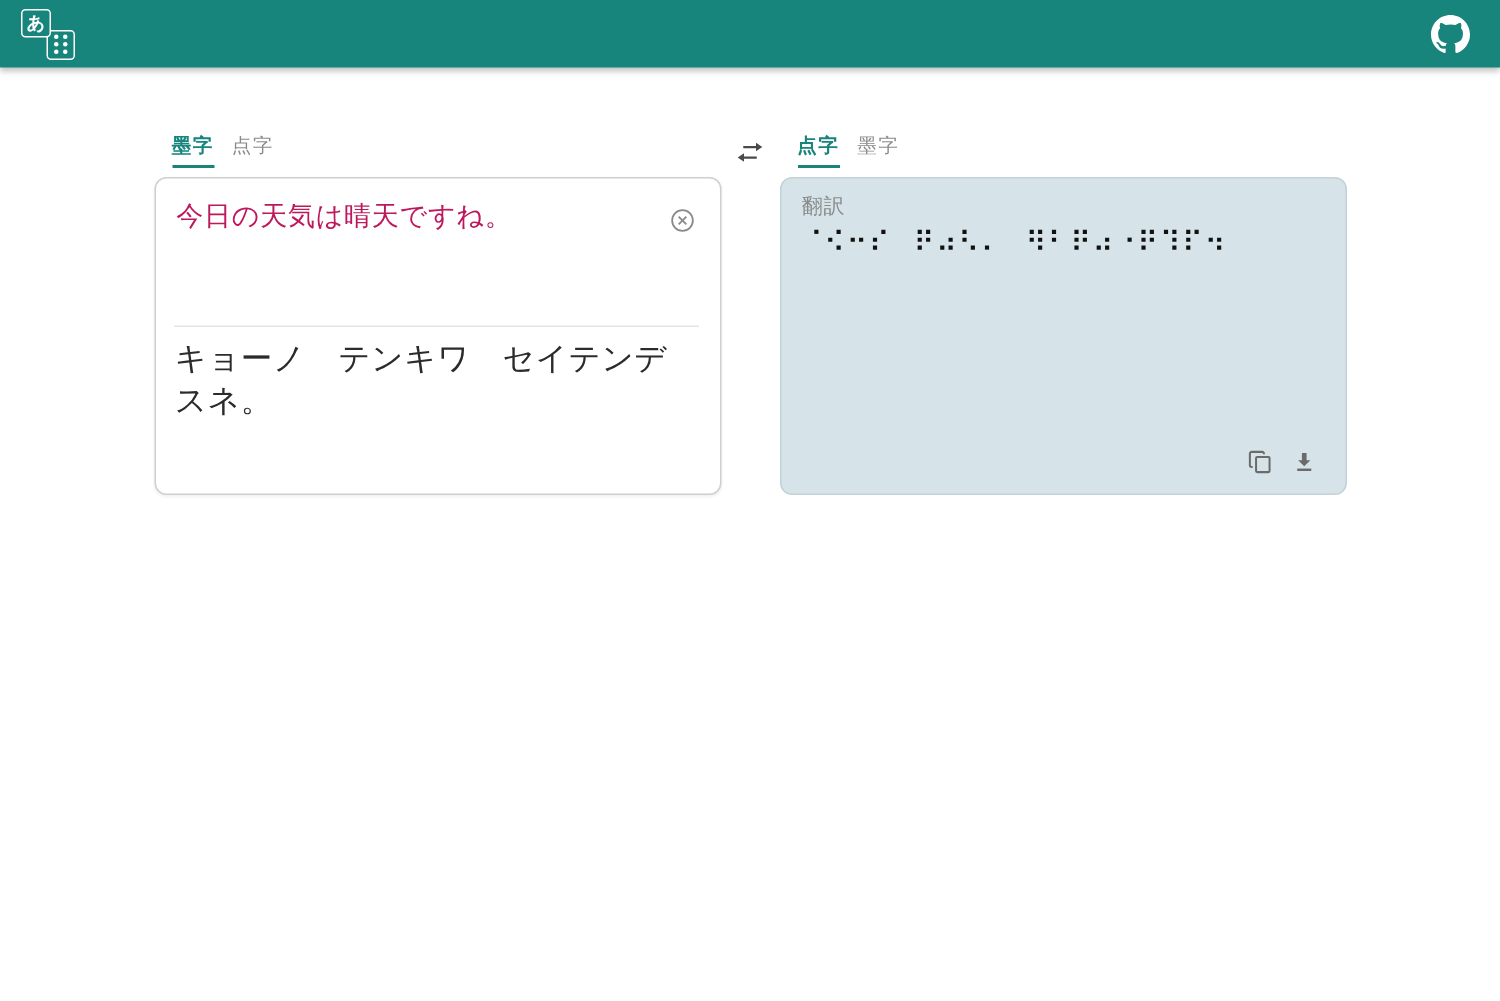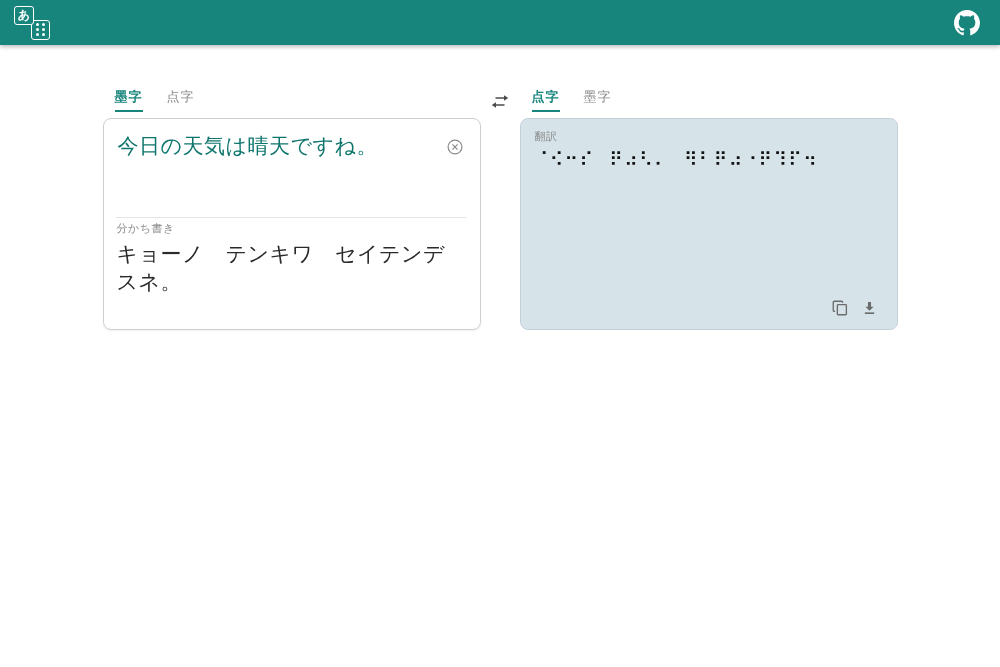--- a/index.html
+++ b/index.html
@@ -83,21 +83,21 @@
     display: flex;
     justify-content: center;
     align-items: flex-start;
     padding-top: 6px;
   }
   .swap-btn { cursor: pointer; line-height: 0; }
 
   
   .tabs {
     display: flex;
-    gap: 24px;
+    gap: 12px;
     padding-left: 12px;
     margin-bottom: 6px;
     height: 24px;
     align-items: flex-start;
   }
   .tab {
     font-size: 13px;
     color: #8a8a8a;
     padding-bottom: 4px;
     cursor: pointer;
@@ -118,43 +118,43 @@
   .card-input {
     background: #ffffff;
     border: 1px solid #cfcfcf;
     box-shadow: 0 1px 2px rgba(0,0,0,0.06);
     display: flex;
     flex-direction: column;
   }
   .input-area {
     height: 98px;
     padding: 13px 44px 10px 14px;
-    font-size: 21px;
-    color: #0f766e;
+    font-size: 18px;
+    color: #be185d;
     letter-spacing: .5px;
     cursor: text;
   }
   .clear-btn {
     position: absolute;
     top: 132px; 
   }
   .clear-btn {
     top: 19px; right: 16px;
     width: 18px; height: 18px;
     cursor: pointer;
     line-height: 0;
   }
   .wakachi-section {
     border-top: 1px solid #e4e4e4;
     margin: 0 14px 0 12px;
     padding: 3px 0 0 1px;
     flex: 1;
   }
   .small-label {
-    font-size: 11px;
+    font-size: 14px;
     color: #8a8a8a;
     letter-spacing: .5px;
   }
   .wakachi-text {
     margin-top: 4px;
     font-size: 21px;
     color: #2b2b2b;
     letter-spacing: .5px;
   }
 
@@ -214,21 +214,20 @@
     <div class="card card-input">
       <div class="input-area">今日の天気は晴天ですね。</div>
       <div class="clear-btn">
         <svg width="18" height="18" viewBox="0 0 24 24" fill="none" stroke="#8a8a8a" stroke-width="1.6">
           <circle cx="12" cy="12" r="9.2"></circle>
           <line x1="8.6" y1="8.6" x2="15.4" y2="15.4"></line>
           <line x1="15.4" y1="8.6" x2="8.6" y2="15.4"></line>
         </svg>
       </div>
       <div class="wakachi-section">
-        <div class="small-label">分かち書き</div>
         <div class="wakachi-text">キョーノ　テンキワ　セイテンデスネ。</div>
       </div>
     </div>
   </div>
 
   <div class="mid">
     <div class="swap-btn">
       <svg width="18" height="15" viewBox="0 0 18 15">
         <g stroke="#4a4a4a" stroke-width="1.5" fill="#4a4a4a">
           <line x1="4.5" y1="4" x2="14" y2="4"></line>

